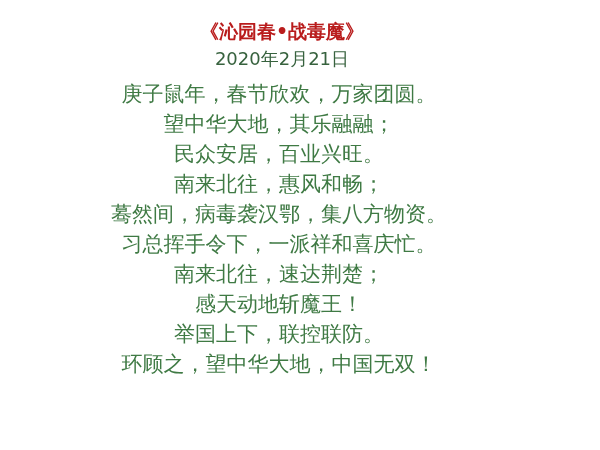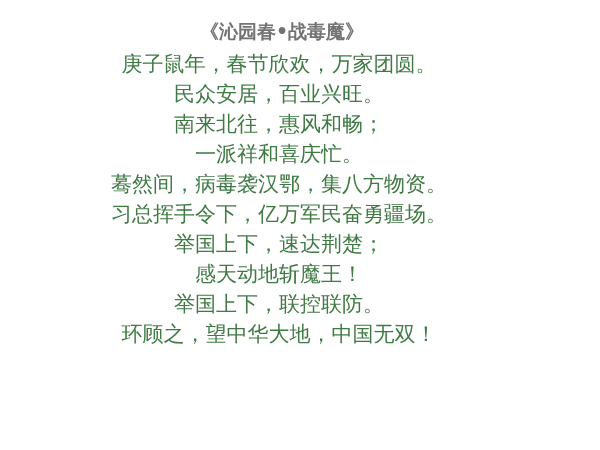--- a/index.html
+++ b/index.html
@@ -17,21 +17,21 @@
   }
   .header {
     width: 564px;            
     padding-top: 18px;
     text-align: center;
   }
   .title {
     font-size: 19px;
     font-weight: 700;
     line-height: 26px;
-    color: #737373;
+    color: #b91c1c;
     letter-spacing: 0px;
   }
   .date {
     font-size: 18px;
     line-height: 30px;
     color: #37623e;
   }
   .body-lines {
     box-sizing: border-box;
     width: 536px;
@@ -45,26 +45,27 @@
   .line {
     white-space: nowrap;
   }
 </style>
 </head>
 <body>
 
 <div class="page">
   <div class="header">
     <div class="title">《沁园春•战毒魔》</div>
+    <div class="date">2020年2月21日</div>
   </div>
   <div class="body-lines">
     <div class="line">庚子鼠年，春节欣欢，万家团圆。</div>
+    <div class="line">望中华大地，其乐融融；</div>
     <div class="line">民众安居，百业兴旺。</div>
     <div class="line">南来北往，惠风和畅；</div>
-    <div class="line">一派祥和喜庆忙。</div>
     <div class="line">蓦然间，病毒袭汉鄂，集八方物资。</div>
-    <div class="line">习总挥手令下，亿万军民奋勇疆场。</div>
-    <div class="line">举国上下，速达荆楚；</div>
+    <div class="line">习总挥手令下，一派祥和喜庆忙。</div>
+    <div class="line">南来北往，速达荆楚；</div>
     <div class="line">感天动地斩魔王！</div>
     <div class="line">举国上下，联控联防。</div>
     <div class="line">环顾之，望中华大地，中国无双！</div>
   </div>
 </div>
 
 </body></html>

